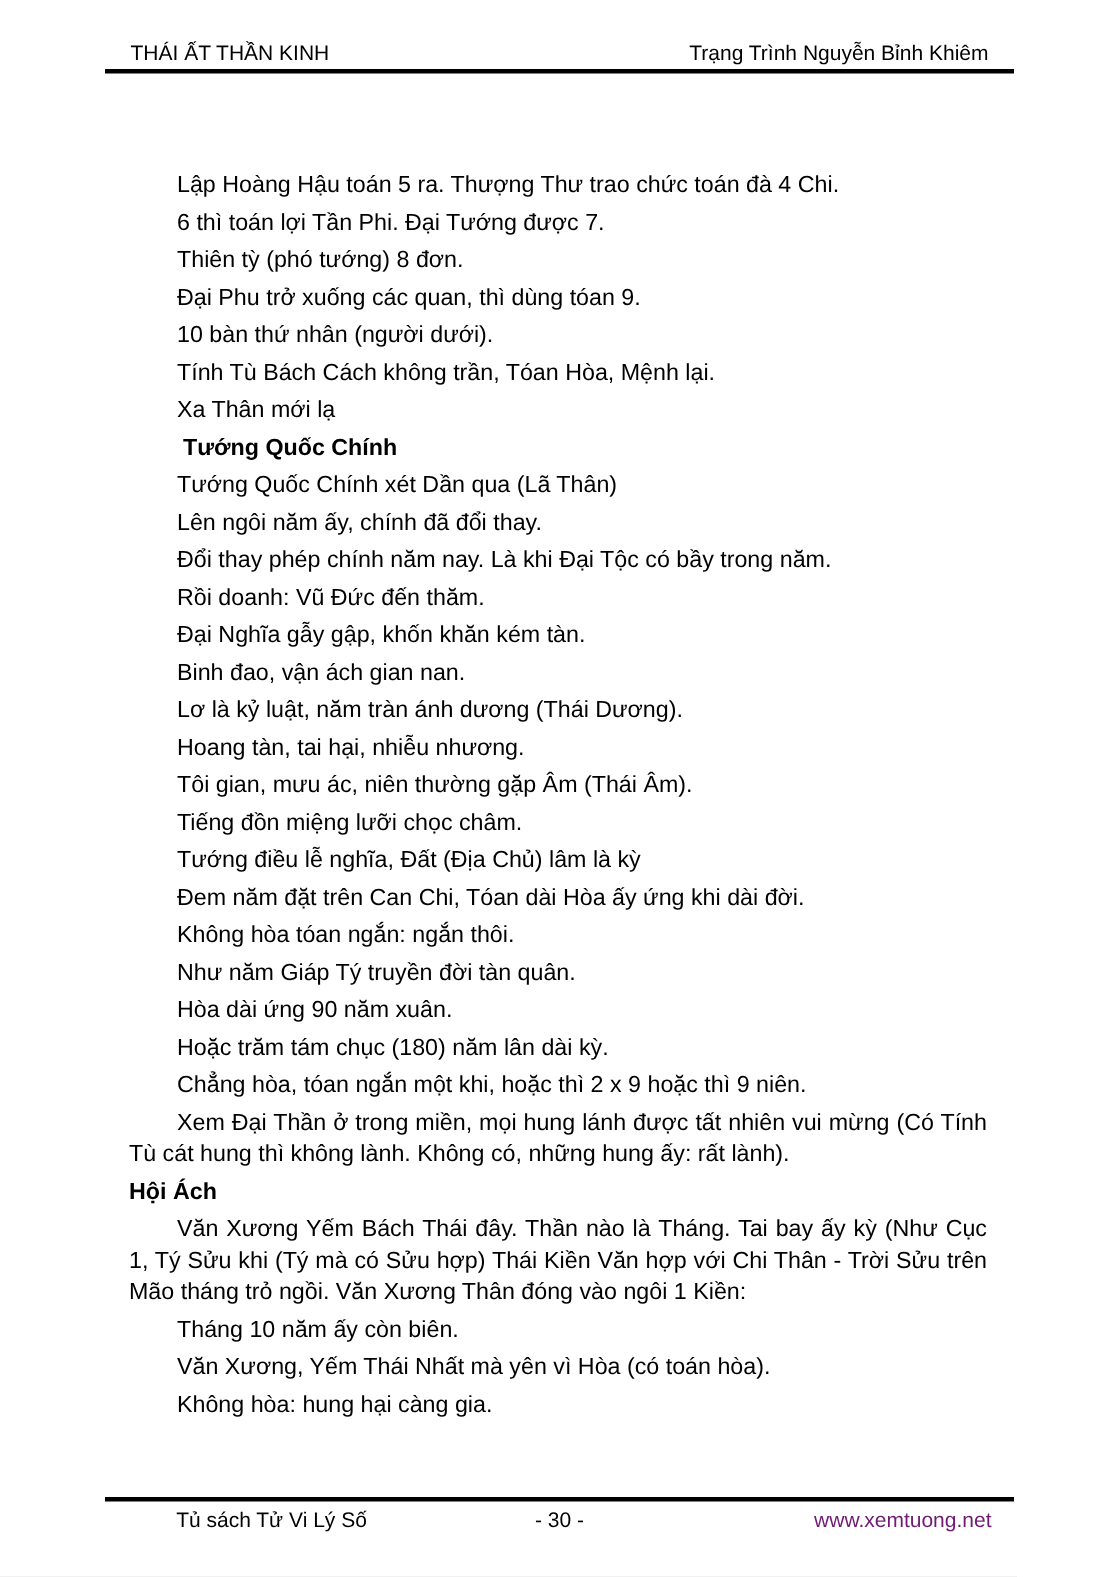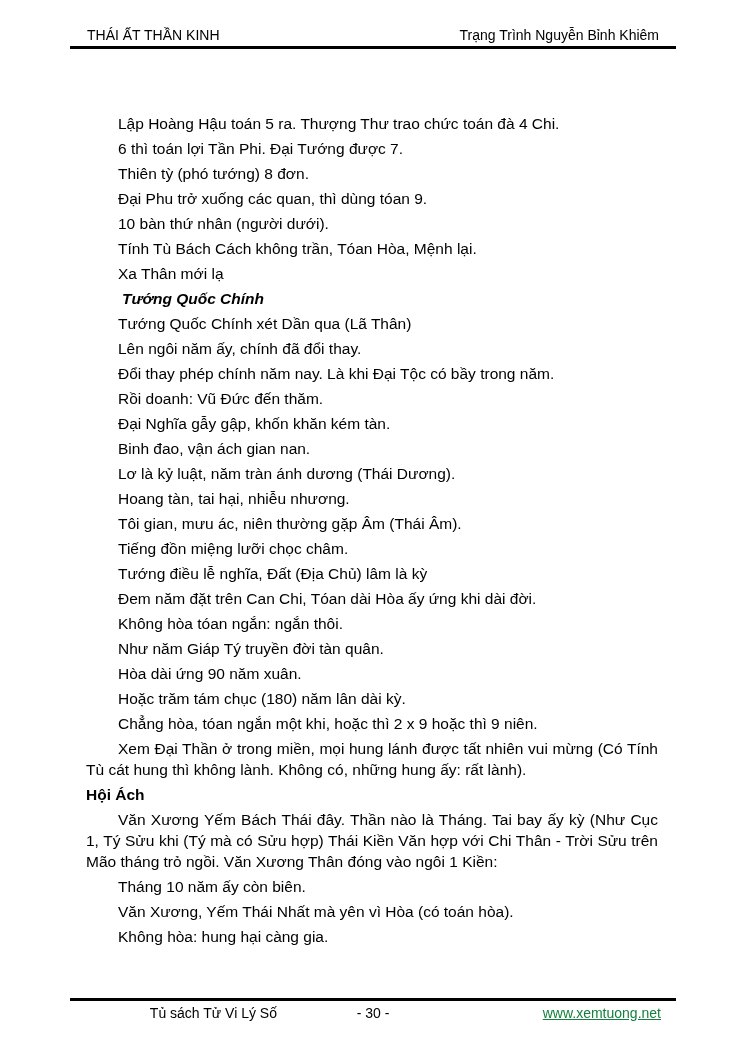--- a/index.html
+++ b/index.html
@@ -35,42 +35,41 @@
   
   .document-body {
     position: absolute;
     top: 81px; left: 86px; width: 572px;
     font-size: 15.5px;
     line-height: 21px;
     margin-top: 32px;
   }
   .para { margin: 0 0 4px 0; }
   .indent { text-indent: 32px; }
-  .heading-indent { font-weight: 700; text-indent: 36px; font-style: italic; }
+  .heading-indent { font-weight: 700; text-indent: 36px; }
   .heading { font-weight: 700; text-indent: 0; }
   .justified { text-align: justify; text-indent: 32px; }
   
   .footer-rule { top: 998px; }
   .page-footer {
     position: absolute;
     top: 1005px; left: 70px; width: 606px;
     box-sizing: border-box;
     padding: 0 15px;
     display: flex;
     align-items: baseline;
     font-size: 14px;
     line-height: 16px;
     white-space: nowrap;
   }
-  .footer-left  { flex: 1; text-align: right; }
+  .footer-left  { flex: 1; text-align: center; }
   .footer-center{ flex: 1; text-align: center; }
   .footer-right { flex: 1; text-align: right; }
   .footer-link {
-    color: #15803d;
-    text-decoration: underline;
+    color: #701a75;
     cursor: pointer;
   }
 </style>
 </head>
 <body>
 
 <div class="page">
 
   <div class="page-header">
     <span>THÁI ẤT THẦN KINH</span>

